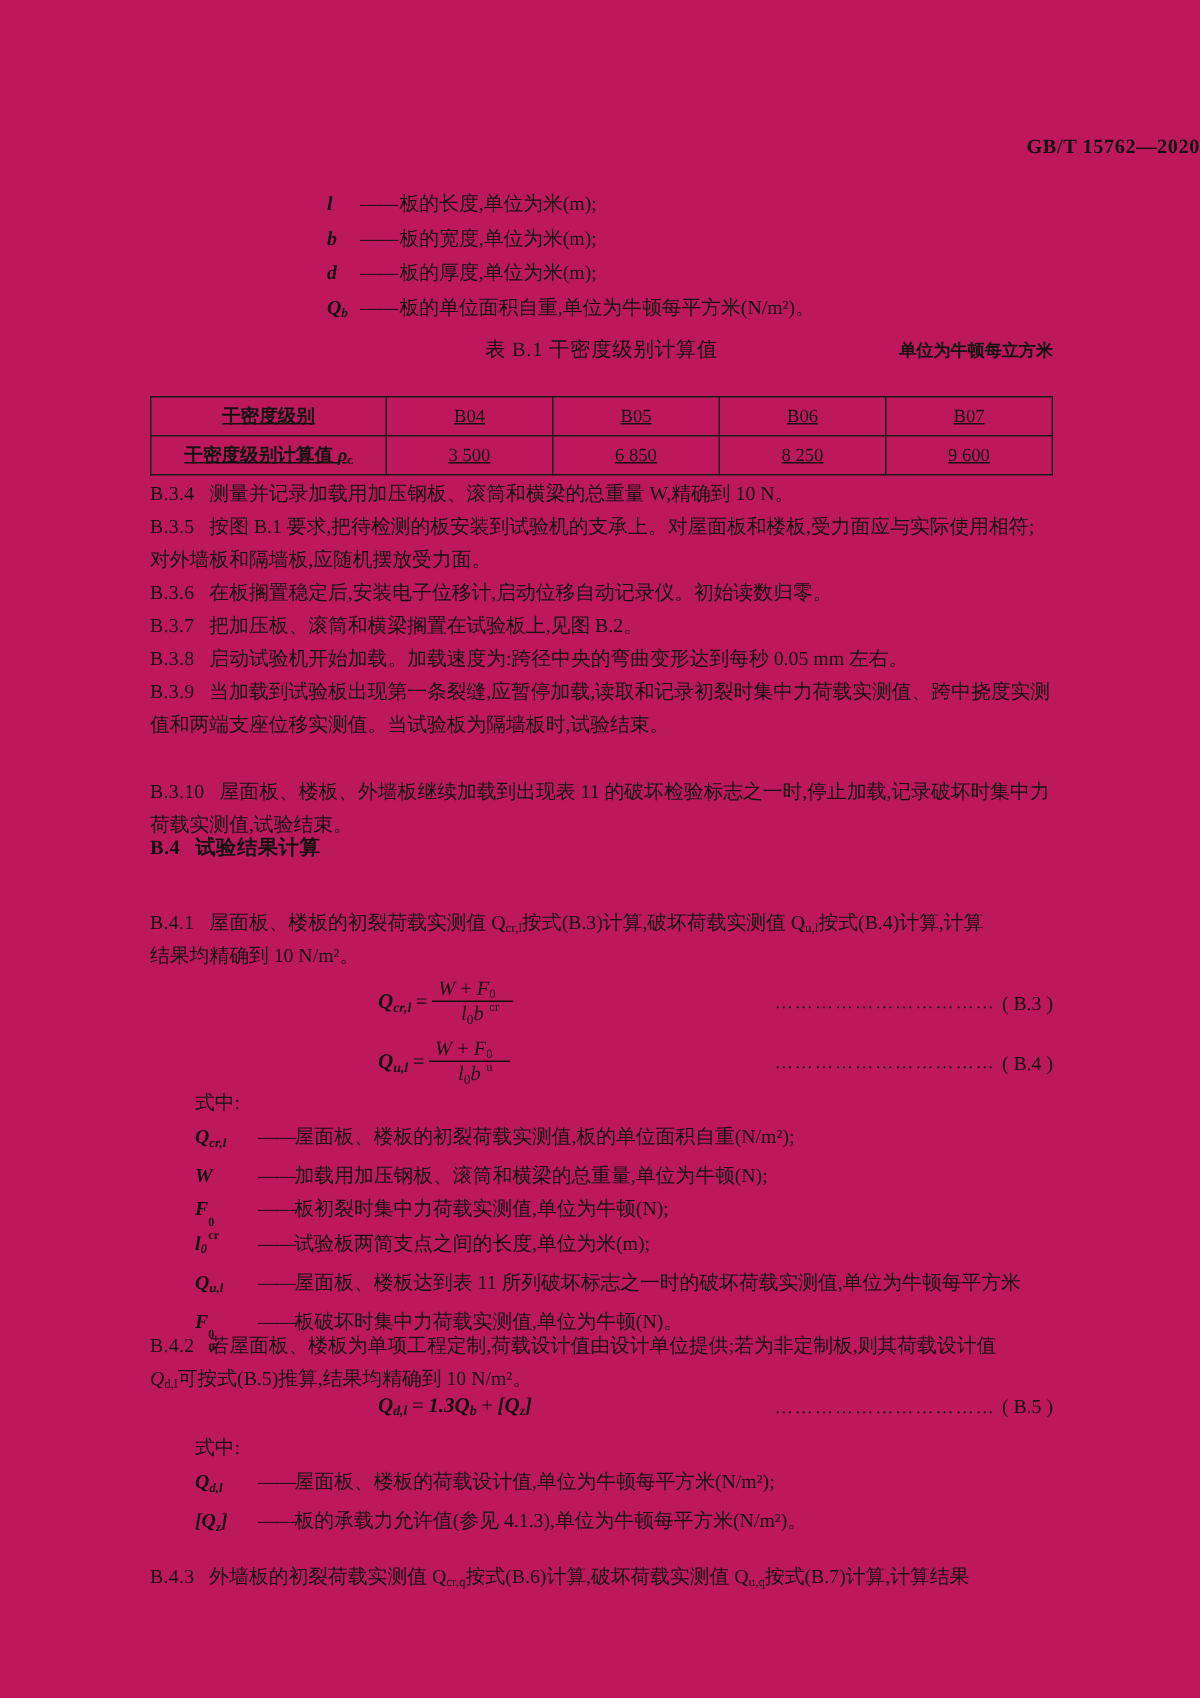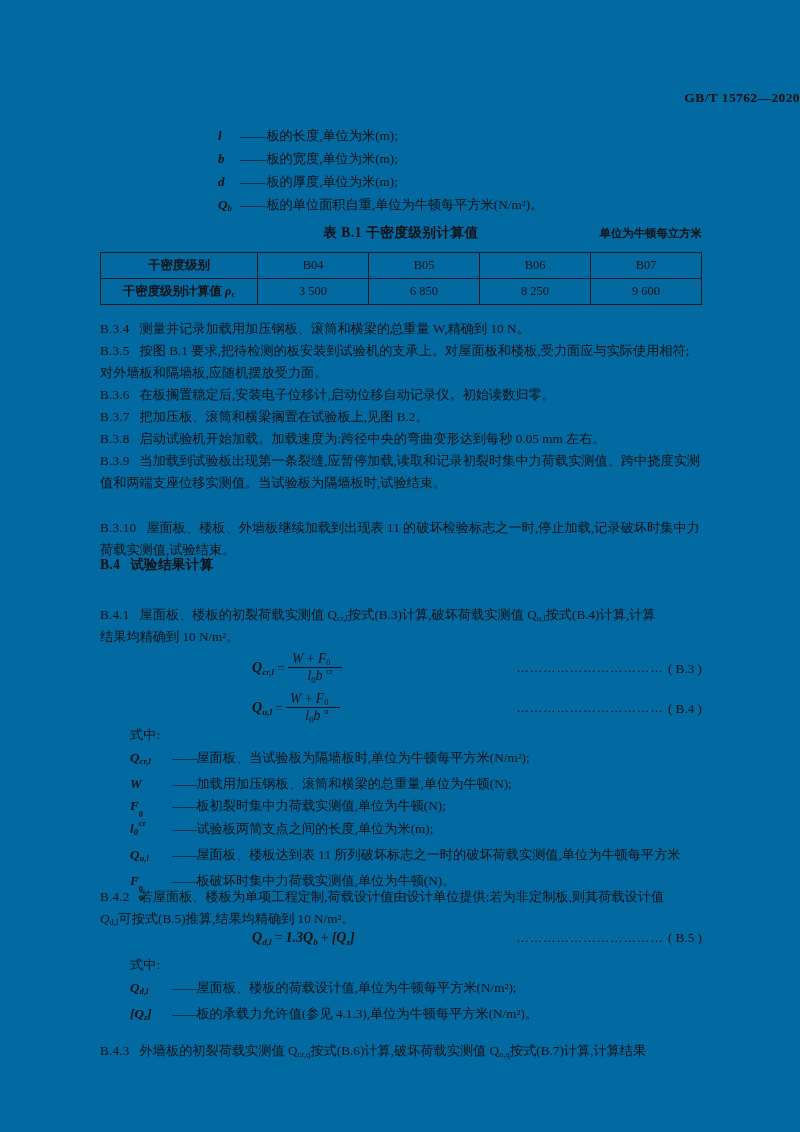--- a/index.html
+++ b/index.html
@@ -8,21 +8,21 @@
     background: #ffffff;
   }
   body {
     font-family: "Liberation Serif", "DejaVu Serif", serif;
     color: #111111;
   }
   #page {
     position: relative;
     width: 800px;
     height: 1132px;
-    background: #0369a1;
+    background: #be185d;
     margin: 0 auto;
     overflow: hidden;
     box-sizing: border-box;
   }
   .content {
     position: absolute;
     left: 100px;
     top: 0;
     width: 602px;
   }
@@ -66,32 +66,32 @@
   .toplist .symline .sym { min-width: 22px; }
   .toplist .symline .dash { padding-right: 2px; }
 
   
   .tbl-caption {
     position: absolute;
     top: 224px;
     left: 0;
     width: 602px;
     text-align: center;
-    font-weight: bold;
+    font-weight: normal;
     font-size: 13.6px;
     letter-spacing: 0.5px;
   }
   .tbl-unit {
     position: absolute;
     top: 226px;
     right: 0;
     font-size: 11.4px;
     font-weight: bold;
   }
-  .tbl-wrap { position: absolute; top: 252px; left: 0; width: 673px; }
+  .tbl-wrap { position: absolute; top: 264px; left: 0; width: 673px; text-decoration: underline; }
   table.dtbl {
     width: 602px;
     border-collapse: collapse;
     table-layout: fixed;
   }
   table.dtbl td {
     border: 1px solid #1a1a1a;
     text-align: center;
     font-size: 12.4px;
     height: 25px;
@@ -339,21 +339,21 @@
         <span>( B.4 )</span>
       </div>
     </div>
 
     <div class="deflist" style="top:726px;">
       <div class="shi">式中:</div>
 
       <div class="symline">
         <span class="sym lat"><i>Q</i><sub>cr,l</sub></span>
         <span class="dash">——</span>
-        <span class="txt">屋面板、当试验板为隔墙板时,单位为牛顿每平方米(N/m²);</span>
+        <span class="txt">屋面板、楼板的初裂荷载实测值,板的单位面积自重(N/m²);</span>
       </div>
 
       <div class="symline">
         <span class="sym lat"><i>W</i></span>
         <span class="dash">——</span>
         <span class="txt">加载用加压钢板、滚筒和横梁的总重量,单位为牛顿(N);</span>
       </div>
 
       <div class="symline">
         <span class="sym lat"><i>F</i><span class="supsub"><span class="s-up">0</span><span class="s-dn">cr</span></span></span>

